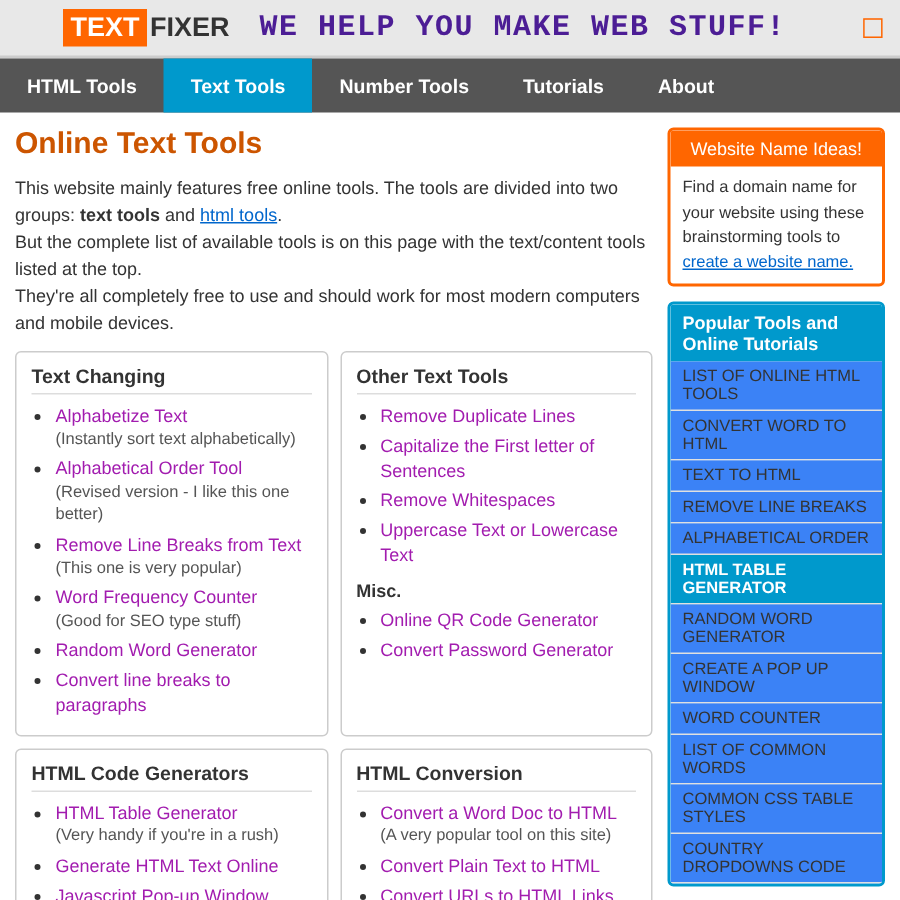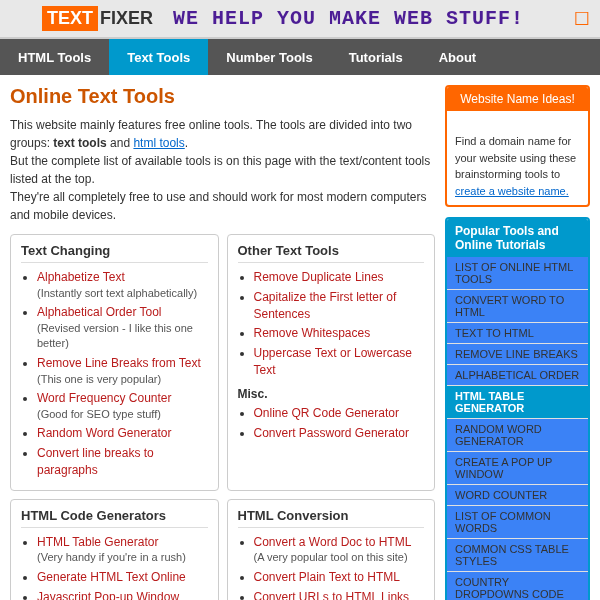--- a/index.html
+++ b/index.html
@@ -30,29 +30,29 @@
     #intro-text { font-size: 12px; line-height: 1.5; margin-bottom: 10px; }
     #intro-text a { color: #0066cc; }
 
     
     #tool-grid { display: grid; grid-template-columns: 1fr 1fr; gap: 8px; }
 
     .tool-card { border: 1px solid #ccc; border-radius: 4px; padding: 8px 10px; background: #fff; }
     .tool-card h3 { font-size: 13px; font-weight: bold; color: #333; border-bottom: 1px solid #ddd; padding-bottom: 4px; margin-bottom: 6px; }
     .tool-card ul { list-style: disc; padding-left: 16px; }
     .tool-card ul li { margin-bottom: 3px; line-height: 1.4; }
-    .tool-card ul li a { color: #b91c1c; text-decoration: none; font-size: 12px; margin-top: 45px; }
+    .tool-card ul li a { color: #a21caf; text-decoration: none; font-size: 12px; margin-top: 45px; }
     .tool-card .sub-desc { font-size: 11px; color: #555; display: block; }
 
     .tool-card h4 { font-size: 12px; font-weight: bold; color: #333; margin-top: 8px; margin-bottom: 4px; }
 
     
     .sidebar-box { border: 2px solid #ff6600; border-radius: 4px; margin-bottom: 10px; overflow: hidden; }
     .sidebar-box-header { background: #ff6600; color: #fff; font-size: 12px; font-weight: normal; padding: 5px 8px; text-align: center; }
-    .sidebar-box-body { padding: 6px 8px; font-size: 11px; line-height: 1.5; margin-top: 16px; }
+    .sidebar-box-body { padding: 6px 8px; font-size: 11px; line-height: 1.5; }
     .sidebar-box-body a { color: #0066cc; }
 
     .sidebar-nav { border: 2px solid #0099cc; border-radius: 4px; overflow: hidden; }
     .sidebar-nav-header { background: #0099cc; color: #fff; font-size: 12px; font-weight: bold; padding: 5px 8px; }
     .sidebar-nav-item { display: block; padding: 4px 8px; font-size: 11px; color: #333; text-decoration: none; border-bottom: 1px solid #e0e0e0; background: #3b82f6; cursor: pointer; }
     .sidebar-nav-item.active { background: #0099cc; color: #fff; font-weight: bold; }
   </style>
 </head>
 <body>
 

